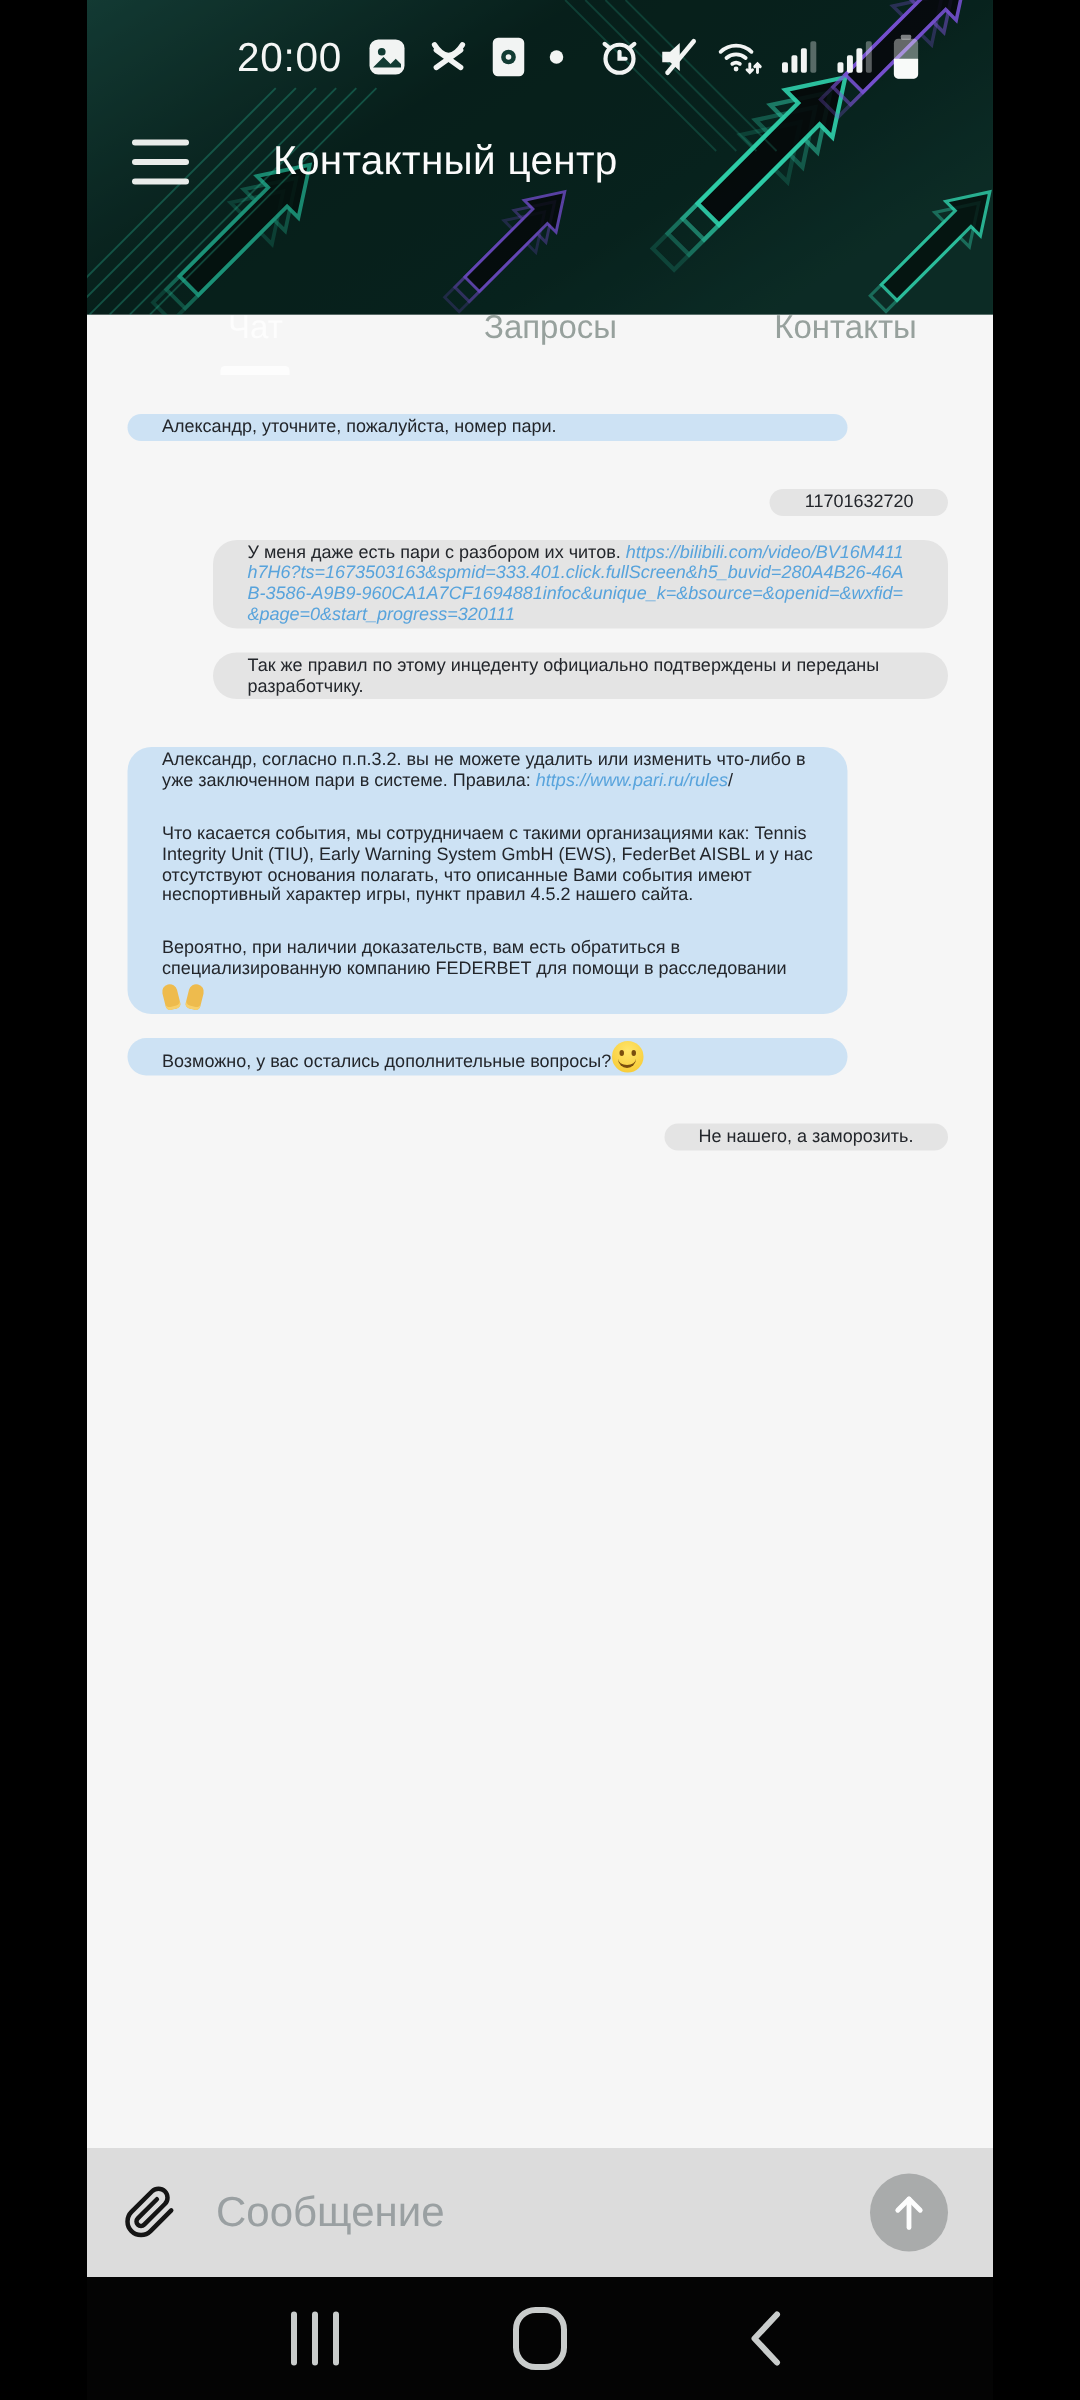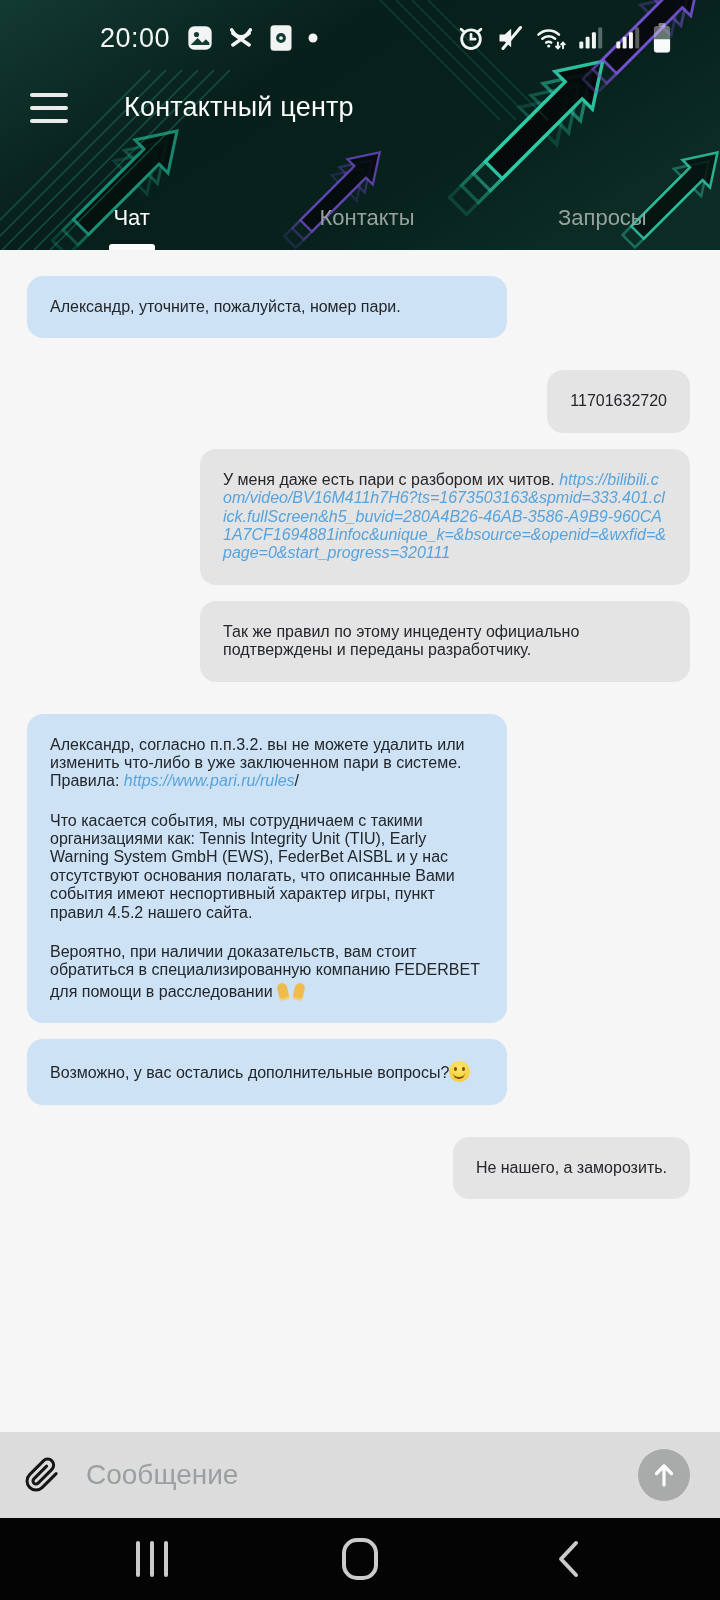--- a/index.html
+++ b/index.html
@@ -1,38 +1,38 @@
 <!DOCTYPE html>
 <html><head>
 <meta charset="utf-8">
 <style>
   html,body{margin:0;padding:0;background:#000;}
   *{box-sizing:border-box;font-family:"Liberation Sans","DejaVu Sans",sans-serif;}
-  .phone{position:relative;width:720px;height:1600px;margin:0 auto;background:#f6f6f6;overflow:hidden;display:flex;flex-direction:column;}
+  .phone{position:relative;width:604px;height:1600px;margin:0 auto;background:#f6f6f6;overflow:hidden;display:flex;flex-direction:column;}
 
   
   header{position:relative;height:250px;flex:0 0 auto;color:#fff;overflow:hidden;}
   header .bg{position:absolute;inset:0;z-index:0;}
   .statusbar{position:relative;z-index:2;display:flex;align-items:center;height:66px;padding:10px 48px 0 100px;}
   .sb-time{font-size:27px;color:#f4f6f5;letter-spacing:.5px;}
   .sb-left{display:flex;align-items:center;gap:13px;margin-left:16px;}
   .sb-right{display:flex;align-items:center;gap:11px;margin-left:auto;}
   .sb-icon{display:flex;align-items:center;}
   .appbar{position:relative;z-index:2;display:flex;align-items:center;margin-top:26px;padding:0 30px;}
   .hamburger{width:38px;height:30px;background:none;border:0;padding:0;cursor:pointer;display:flex;flex-direction:column;justify-content:space-between;}
   .hamburger span{display:block;height:4px;border-radius:2px;background:#e9ecea;}
   .app-title{margin:0 0 0 56px;font-size:27px;font-weight:400;letter-spacing:.2px;color:#fbfbfb;}
   .tabs{position:absolute;z-index:2;left:14px;right:0;bottom:0;height:64px;display:flex;}
   .tab{flex:1;display:flex;align-items:center;justify-content:center;font-size:22px;color:#97a19d;cursor:pointer;}
   .tab.active{color:#fdfdfd;}
   .tab-indicator{position:absolute;bottom:0;left:calc(16.667% - 23px);width:46px;height:6px;background:#fdfdfd;border-radius:3px 3px 0 0;}
 
   
   .chat{flex:1 1 auto;background:#f6f6f6;overflow:hidden;padding:26px 0 0 0;}
-  .bubble{border-radius:16px;padding:22px 23px;font-size:16px;line-height:1.15;color:#23262b;}
+  .bubble{border-radius:16px;padding:2px 23px;font-size:12px;line-height:1.15;color:#23262b;}
   .bubble p{margin:0;}
   .bubble p + p{margin-top:21px;}
   .bubble.agent{background:#cde2f4;width:480px;margin-left:27px;}
   .bubble.user{background:#e4e4e4;width:-moz-fit-content;width:fit-content;max-width:490px;margin-left:auto;margin-right:30px;}
   .bubble + .bubble{margin-top:16px;}
   .bubble.agent + .bubble.user,.bubble.user + .bubble.agent{margin-top:32px;}
   .msg-link{color:#57a3dc;text-decoration:none;word-break:break-all;font-style:italic;}
   .emoji{display:inline-block;width:21px;height:21px;vertical-align:-4px;position:relative;}
   .emoji-smile{background:radial-gradient(circle at 50% 30%,#ffe56b,#f6c72d);border-radius:50%;}
   .emoji-smile::before{content:"";position:absolute;left:5px;top:6px;width:3px;height:4px;border-radius:50%;background:#7a4e0e;box-shadow:8px 0 0 #7a4e0e;}
@@ -206,24 +206,24 @@
           <span></span>
         </button>
       <h1 class="app-title">Контактный центр</h1>
     </div>
 
     <nav class="tabs">
       <div class="tab active">
           <span>Чат</span>
         </div>
       <div class="tab">
+          <span>Запросы</span>
+        </div>
+      <div class="tab">
           <span>Контакты</span>
-        </div>
-      <div class="tab">
-          <span>Запросы</span>
         </div>
       <div class="tab-indicator"></div>
     </nav>
   </header>
 
   <main class="chat">
     <div id="messages">
         <div class="bubble agent">
           <p><span>Александр, уточните, пожалуйста, номер пари.</span></p>
         </div>
@@ -232,21 +232,21 @@
         </div>
         <div class="bubble user">
           <p><span>У меня даже есть пари с разбором их читов. </span><a href="#" class="msg-link">https://bilibili.com/video/BV16M411h7H6?ts=1673503163&amp;spmid=333.401.click.fullScreen&amp;h5_buvid=280A4B26-46AB-3586-A9B9-960CA1A7CF1694881infoc&amp;unique_k=&amp;bsource=&amp;openid=&amp;wxfid=&amp;page=0&amp;start_progress=320111</a></p>
         </div>
         <div class="bubble user">
           <p><span>Так же правил по этому инцеденту официально подтверждены и переданы разработчику.</span></p>
         </div>
         <div class="bubble agent">
           <p><span>Александр, согласно п.п.3.2. вы не можете удалить или изменить что-либо в уже заключенном пари в системе. Правила: </span><a href="#" class="msg-link">https://www.pari.ru/rules</a><span>/</span></p>
           <p><span>Что касается события, мы сотрудничаем с такими организациями как: Tennis Integrity Unit (TIU), Early Warning System GmbH (EWS), FederBet AISBL и у нас отсутствуют основания полагать, что описанные Вами события имеют неспортивный характер игры, пункт правил 4.5.2 нашего сайта.</span></p>
-          <p><span>Вероятно, при наличии доказательств, вам стоит обратиться в специализированную компанию FEDERBET для помощи в расследовании </span><span class="emoji emoji-hands" role="img" aria-label="🙌"></span></p>
+          <p><span>Вероятно, при наличии доказательств, вам есть обратиться в специализированную компанию FEDERBET для помощи в расследовании </span><span class="emoji emoji-hands" role="img" aria-label="🙌"></span></p>
         </div>
         <div class="bubble agent">
           <p><span>Возможно, у вас остались дополнительные вопросы?</span><span class="emoji emoji-smile" role="img" aria-label="🙂"></span></p>
         </div>
         <div class="bubble user">
           <p><span>Не нашего, а заморозить.</span></p>
         </div>
       </div>
   </main>
 

